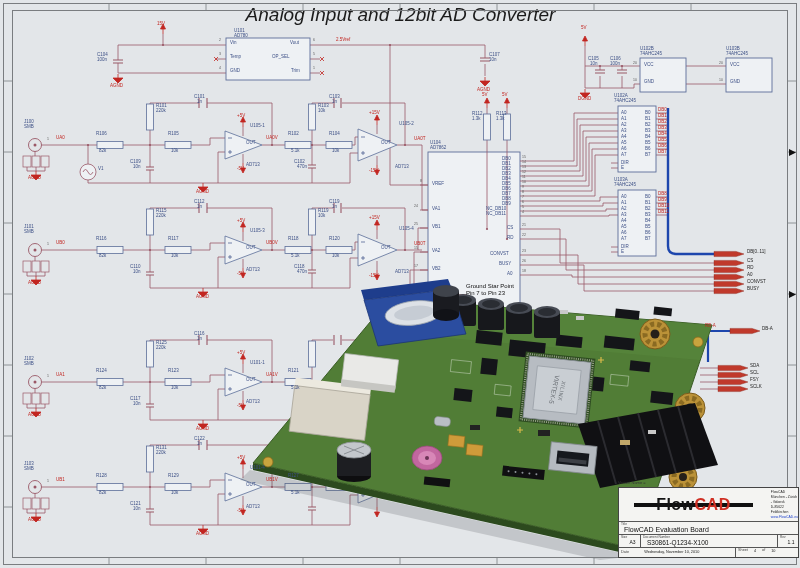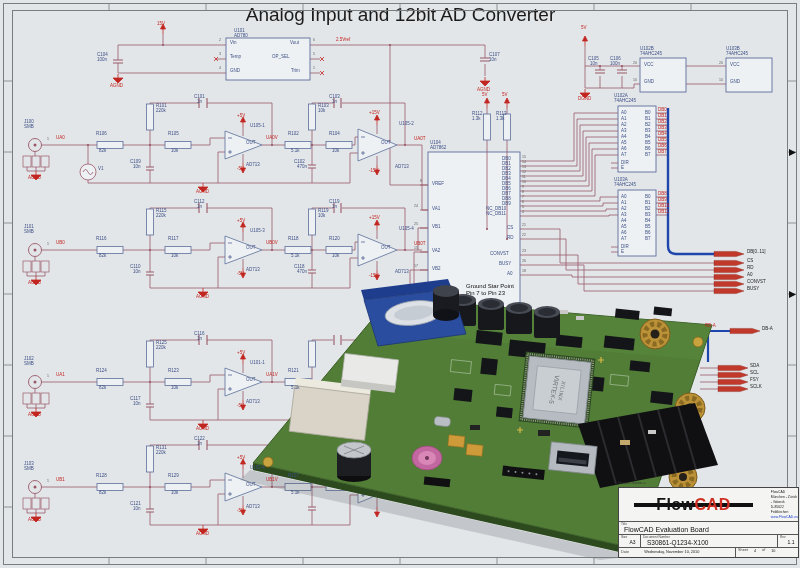--- a/index.html
+++ b/index.html
@@ -1,20 +1,20 @@
 <!DOCTYPE html>
 <html><head>
 <meta charset="utf-8">
 <style>
   html,body{margin:0;padding:0;background:#cfd3d6;}
   .sheet{position:relative;width:800px;height:568px;background:#e3e6e9;overflow:hidden;
          font-family:"Liberation Sans",sans-serif;}
   .frame-outer{position:absolute;left:3px;top:3px;right:3px;bottom:3px;border:1px solid #7a7d80;pointer-events:none;}
   .frame-inner{position:absolute;left:12px;top:10px;right:12px;bottom:10px;border:1px solid #7a7d80;pointer-events:none;}
-  .sheet-title{position:absolute;left:1px;right:0;top:4px;text-align:center;font-size:19px;color:#1b1b1b;}
+  .sheet-title{position:absolute;left:1px;right:0;top:4px;text-align:center;font-size:19px;color:#1b1b1b;font-style:italic;}
   svg{position:absolute;left:0;top:0;}
   #labels{position:absolute;left:0;top:0;width:800px;height:568px;pointer-events:none;}
   .lb{position:absolute;font-size:4.5px;line-height:1;color:#3d5086;white-space:pre;}
   .lb.r{color:#c22621;}
   .lb.k{color:#1d1d1d;}
   .lb.p{font-size:3.5px;color:#5a5a5a;}
   .lb.g6{font-size:6px;color:#111;}
   
   .tblock{position:absolute;left:618px;top:487px;width:179px;height:69px;background:#f4f4f2;border:1px solid #444;font-size:4px;color:#222;}
   .tb-variant{position:absolute;left:618px;top:480px;font-size:4px;color:#333;}

